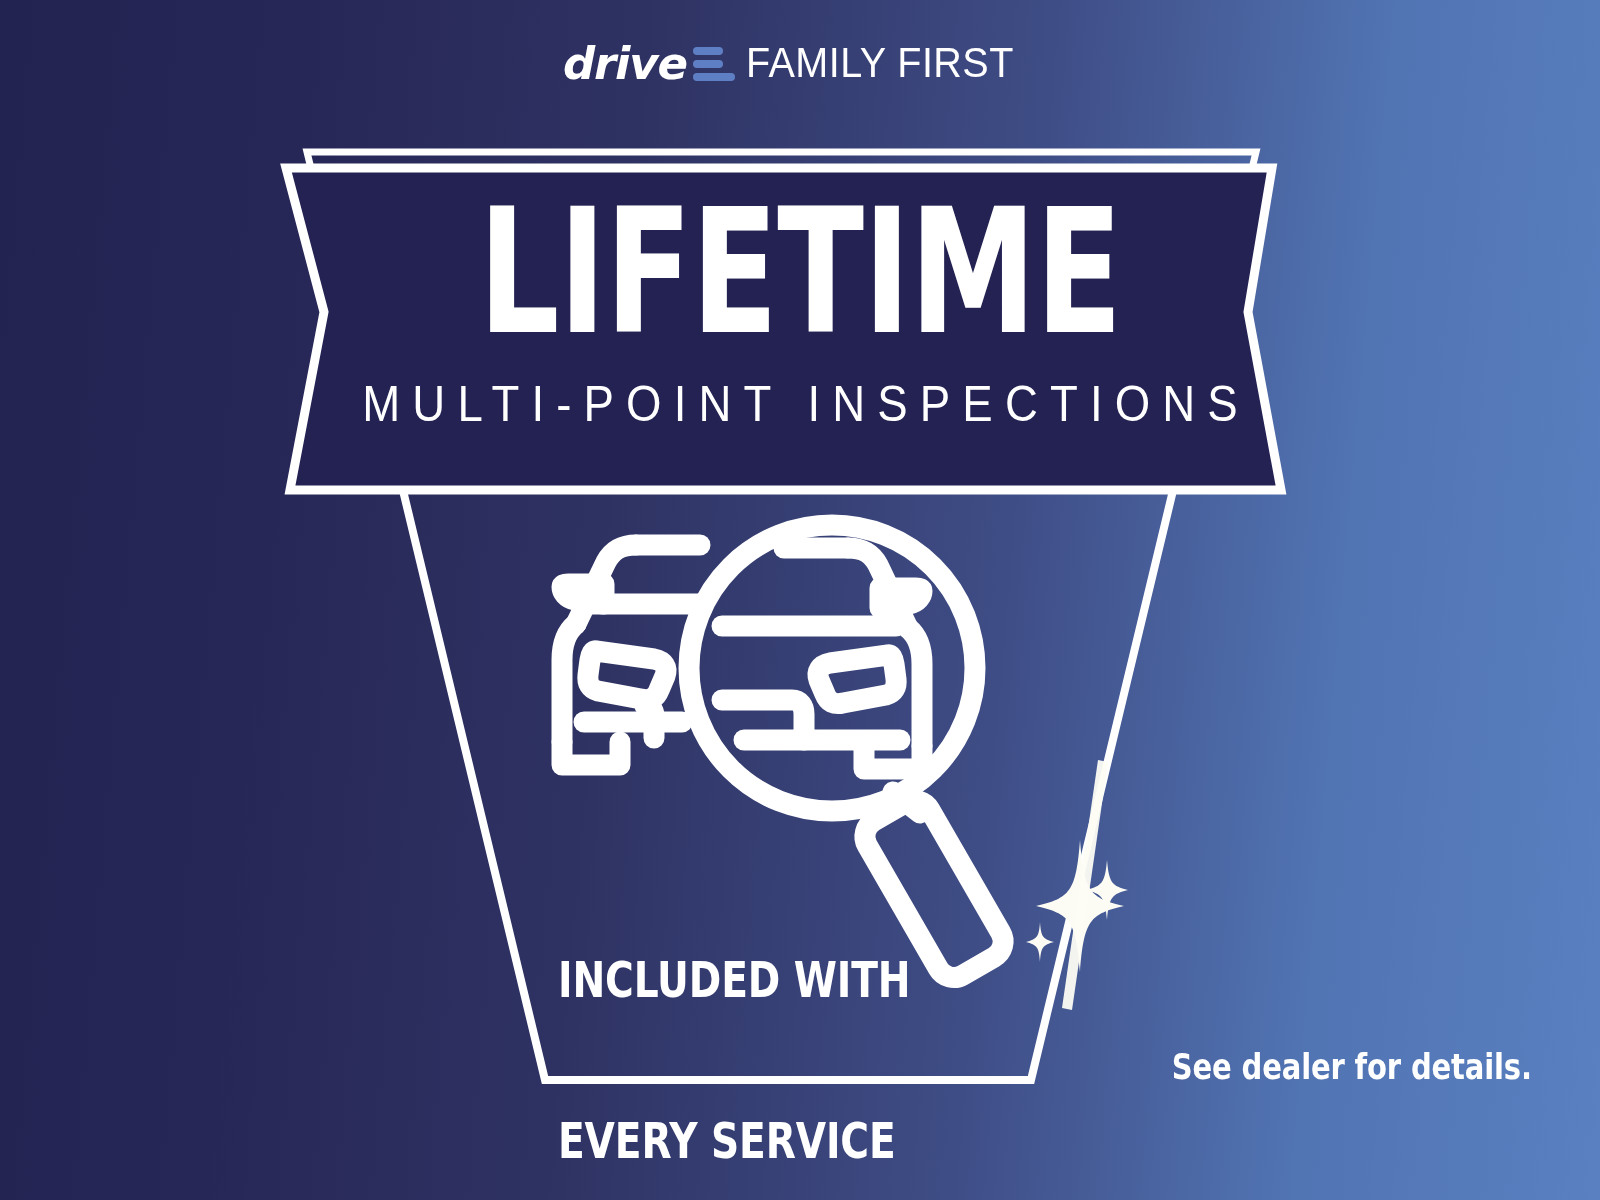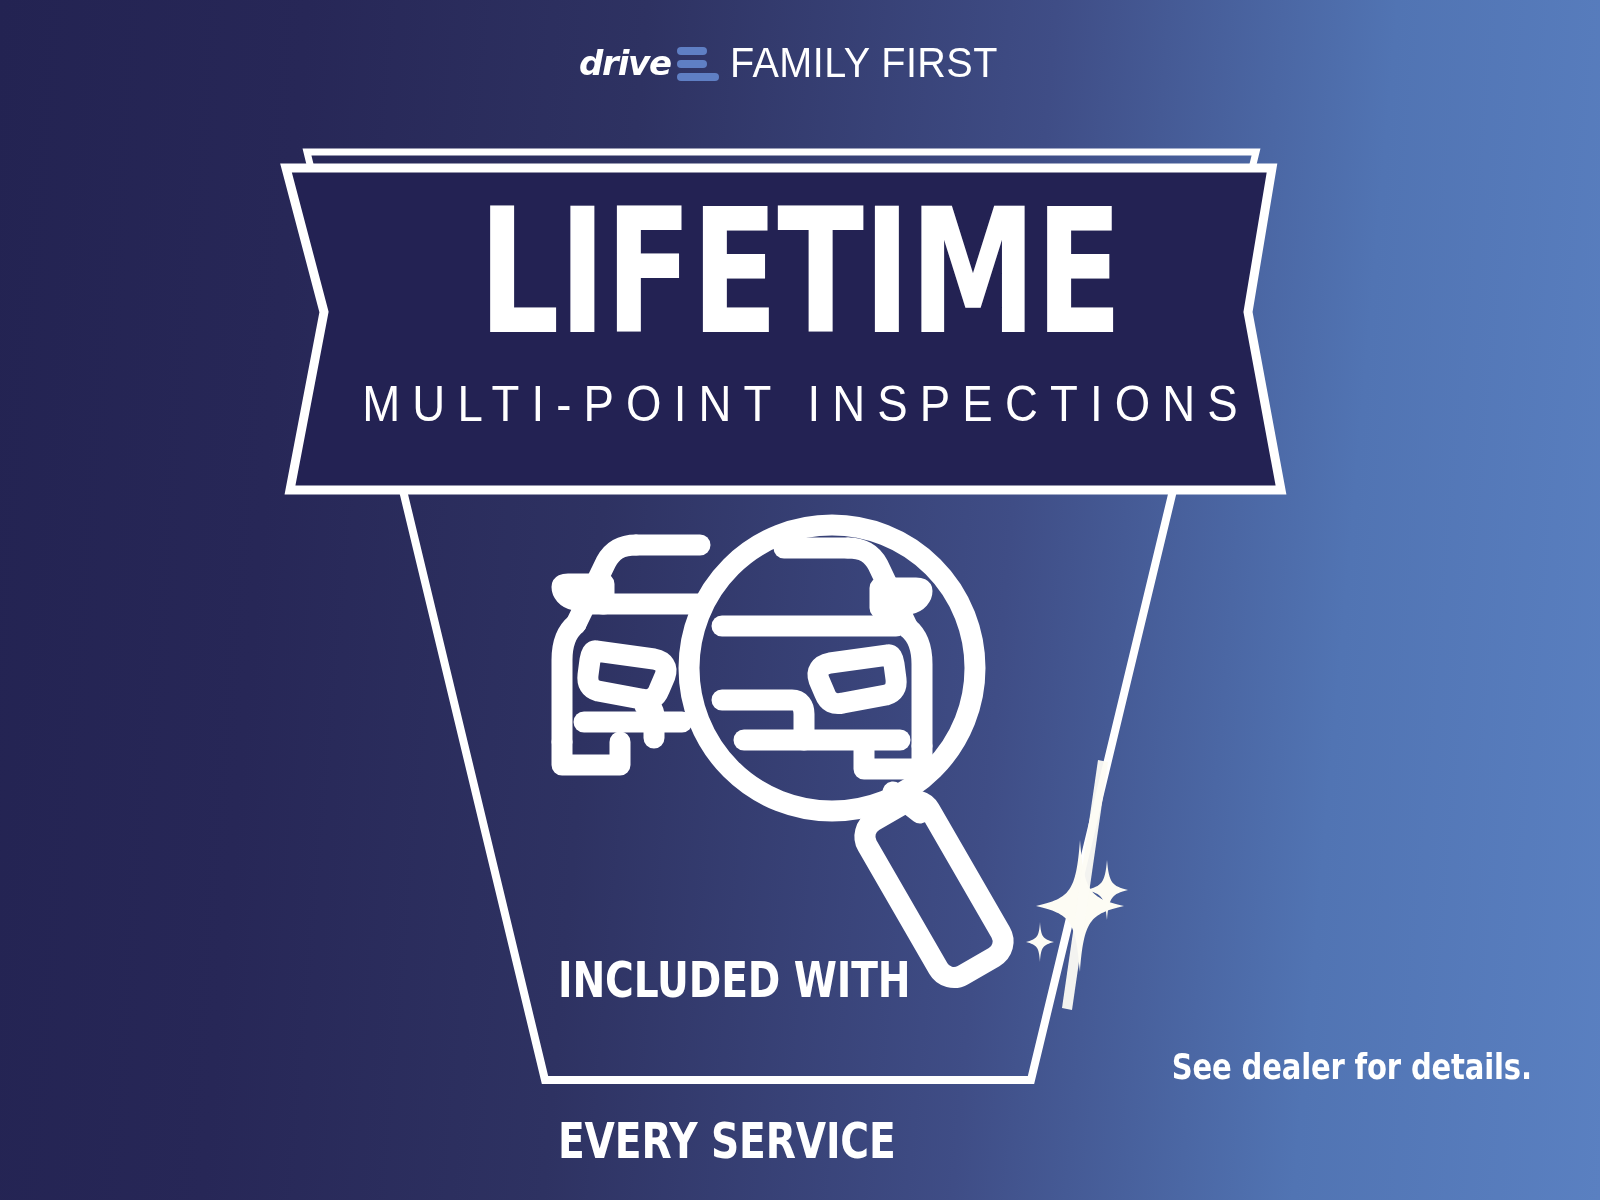--- a/index.html
+++ b/index.html
@@ -26,21 +26,21 @@
     display: flex;
     align-items: center;
     justify-content: center;
     gap: 0px;
     height: 60px;
   }
   #logo-word {
     font-family: "DejaVu Sans", sans-serif;
     font-style: italic;
     font-weight: 700;
-    font-size: 34px;
+    font-size: 45px;
     letter-spacing: -1.2px;
     color: #ffffff;
     line-height: 1;
     position: relative;
     top: 1px;
   }
   #logo-bars {
     display: flex;
     flex-direction: column;
     justify-content: center;

